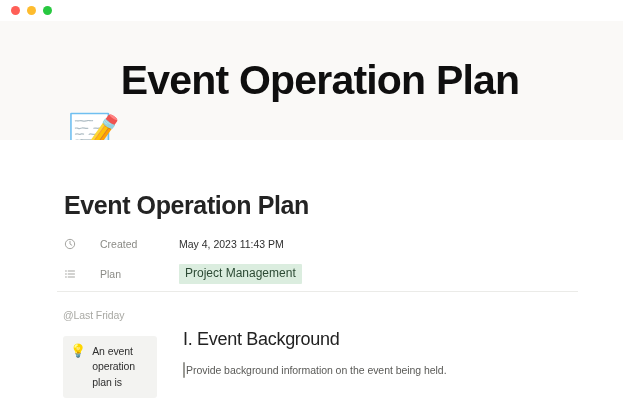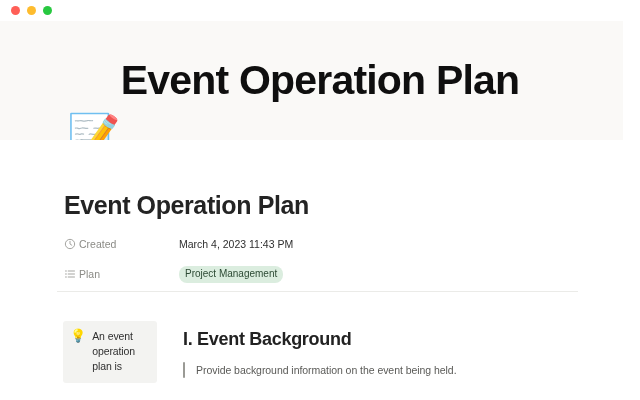--- a/index.html
+++ b/index.html
@@ -110,44 +110,44 @@
   .prop-row {
     display: flex;
     align-items: center;
     height: 24px;
     margin-bottom: 6px;
   }
   .prop-label {
     display: flex;
     align-items: flex-end;
     width: 115px;
-    gap: 3px;
+    gap: 24px;
     color: #8b8b86;
     font-size: 10.5px;
   }
   .prop-icon {
     width: 12px;
     height: 12px;
     flex: 0 0 12px;
     display: block;
     color: #9b9b96;
   }
   .prop-icon svg { display: block; }
   .prop-value {
     font-size: 10.5px;
     color: #2f2f2f;
   }
 
   .tag-badge {
     display: inline-block;
     background: #dbeddf;
     color: #2c4a34;
-    font-size: 10px;
+    font-size: 12px;
     padding: 2px 6px 3px 6px;
-    border-radius: 8px;
+    border-radius: 1px;
     line-height: 1.2;
   }
 
   
   .divider {
     position: absolute;
     left: 57px;
     top: 151px;
     width: 521px;
     height: 1px;
@@ -199,30 +199,30 @@
   }
 
   .col-right {
     position: absolute;
     left: 183px;
     top: 188px;
     width: 400px;
   }
   .section-heading {
     font-size: 18px;
-    font-weight: 700;
+    font-weight: 400;
     color: #222222;
     letter-spacing: -0.3px;
     line-height: 1.25;
   }
   .quote-block {
     margin-top: 11px;
     display: flex;
     align-items: stretch;
-    gap: 11px;
+    gap: 1px;
   }
   .quote-bar {
     width: 2px;
     background: #9a9a95;
     flex: 0 0 2px;
     border-radius: 1px;
   }
   .quote-text {
     font-size: 10.5px;
     color: #5a5a57;
@@ -259,21 +259,21 @@
       <div class="prop-row">
         <div class="prop-label">
           <span class="prop-icon">
             <svg width="12" height="12" viewBox="0 0 16 16" fill="none" stroke="#9b9b96" stroke-width="1.2">
               <circle cx="8" cy="8" r="6.2"></circle>
               <path d="M8 4.4 V8 L10.4 9.6" stroke-linecap="round"></path>
             </svg>
           </span>
           <span>Created</span>
         </div>
-        <div class="prop-value">March 4, 2023 11:43 PM</div>
+        <div class="prop-value">May 4, 2023 11:43 PM</div>
       </div>
 
       <div class="prop-row">
         <div class="prop-label">
           <span class="prop-icon">
             <svg width="12" height="12" viewBox="0 0 16 16" fill="none" stroke="#9b9b96" stroke-width="1.2" stroke-linecap="round">
               <path d="M2 4 H3.2 M2 8 H3.2 M2 12 H3.2"></path>
               <path d="M5.6 4 H14 M5.6 8 H14 M5.6 12 H14"></path>
             </svg>
           </span>
@@ -282,20 +282,21 @@
         <div class="prop-value">
           <span class="tag-badge">Project Management</span>
         </div>
       </div>
 
     </div>
 
     <div class="divider"></div>
 
     <div class="col-left">
+      <div class="last-update-value">@Last Friday</div>
 
       <div class="callout">
         <span class="callout-icon">💡</span>
         <span class="callout-text">An event operation plan is</span>
       </div>
     </div>
 
     <div class="col-right">
       <div class="section-heading">I. Event Background</div>
       <div class="quote-block">

